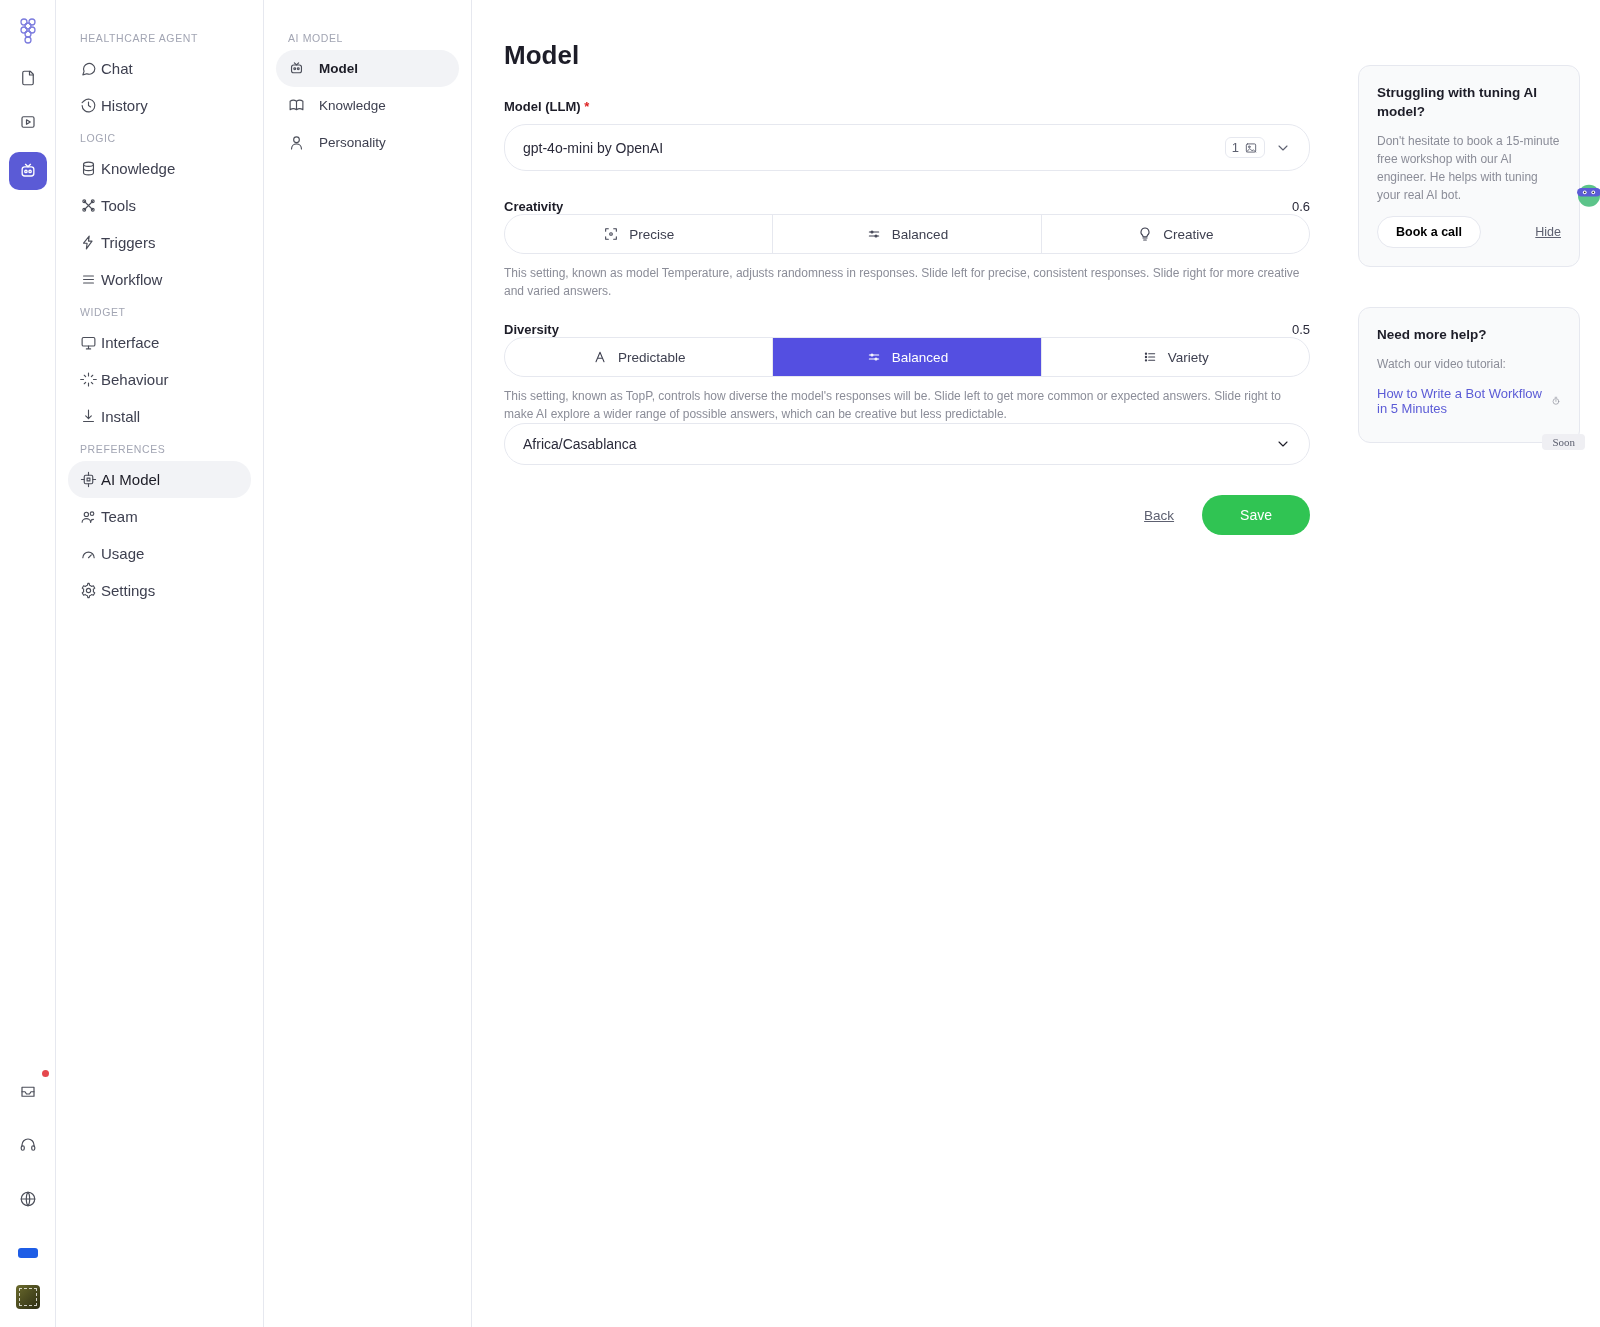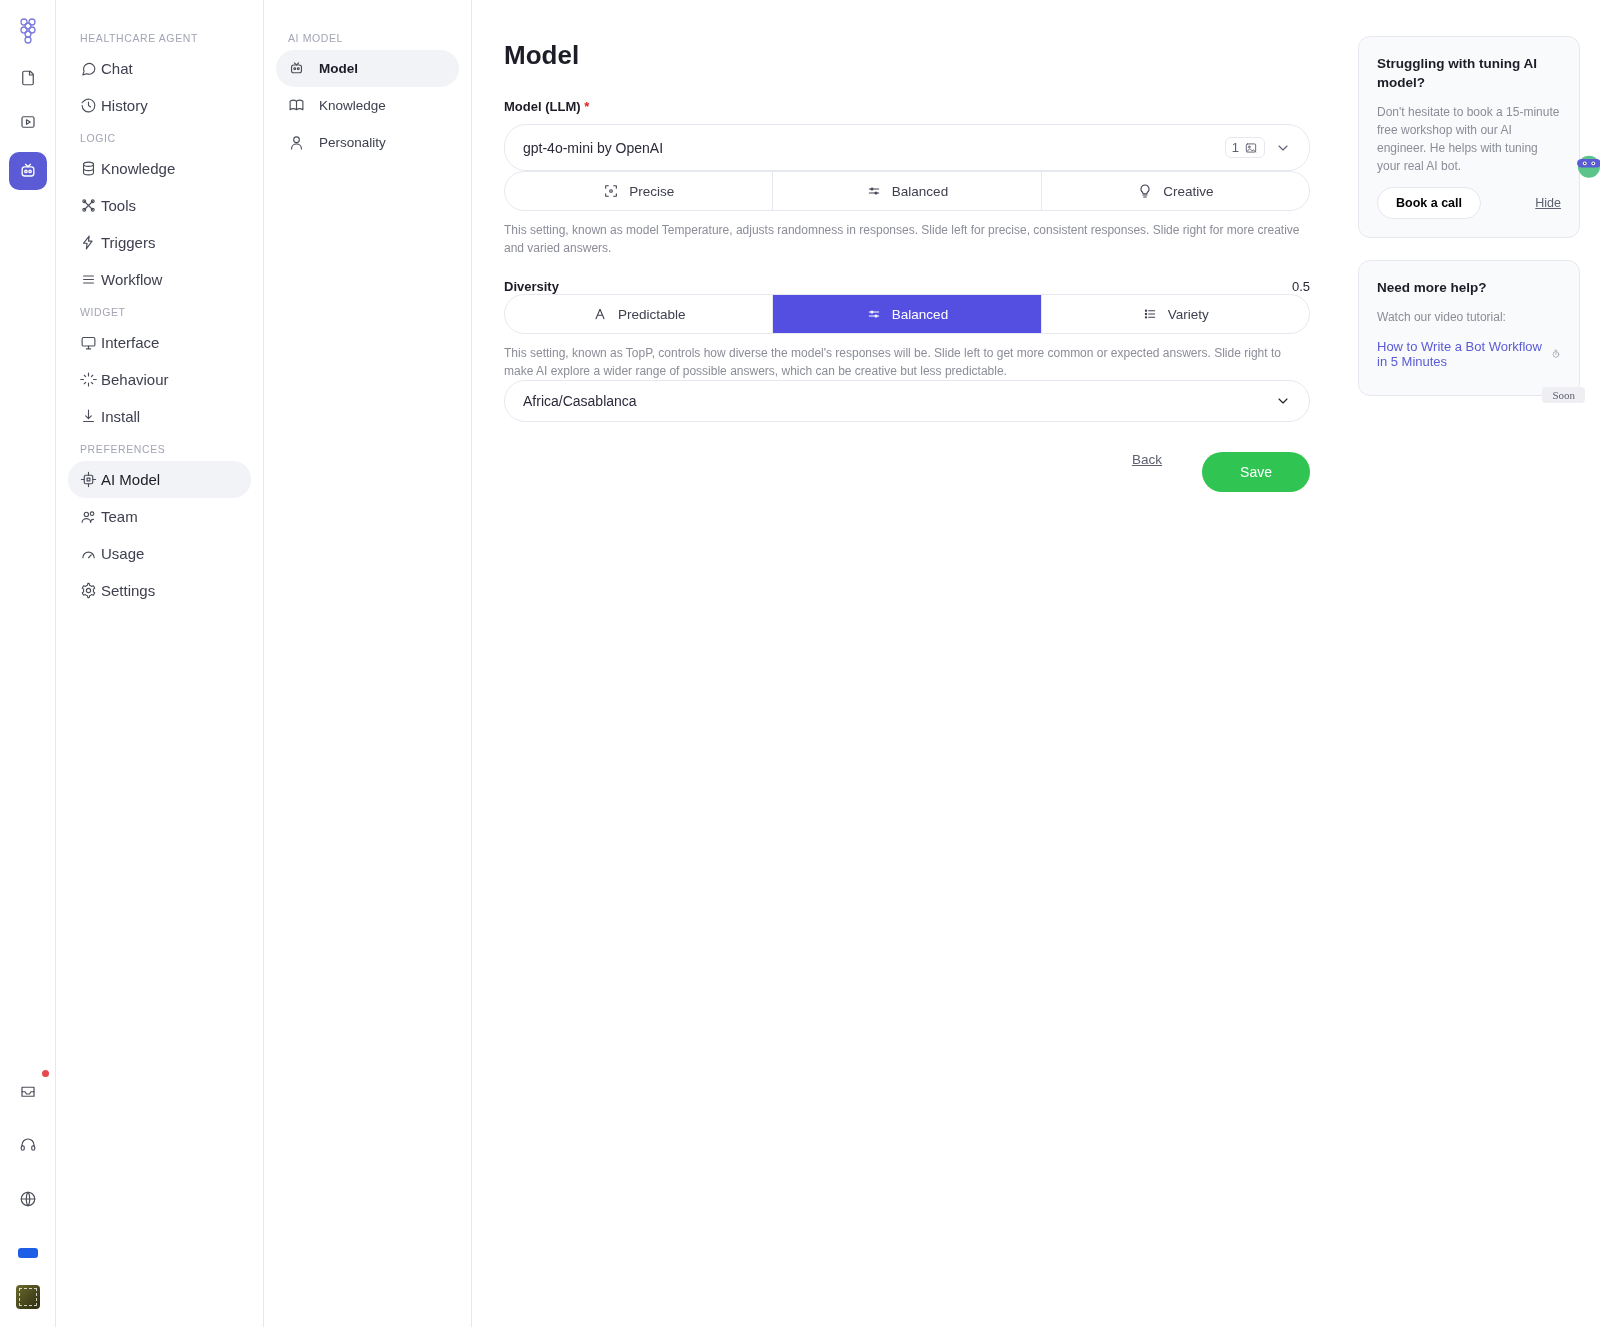--- a/index.html
+++ b/index.html
@@ -79,26 +79,26 @@
   }
   .seg button{
     flex:1;border:none;background:transparent;padding:11px 8px;cursor:pointer;
     display:flex;align-items:center;justify-content:center;gap:10px;font-size:13.5px;color:#3e4050;
   }
   .seg button + button{border-left:1px solid var(--border);}
   .seg button.selected{background:var(--accent-bg);color:#fff;}
   .seg button.selected svg path,.seg button.selected svg line,.seg button.selected svg rect{stroke:#fff;}
   .help{font-size:12px;color:var(--muted);line-height:1.5;margin-top:10px;}
 
-  .footer-btns{display:flex;justify-content:flex-end;gap:40px;margin-top:30px;}
+  .footer-btns{display:flex;justify-content:flex-end;gap:28px;align-items:center;margin-top:30px;}
   .link-btn{color:#5d6070;font-size:13.5px;text-decoration:underline;cursor:pointer;}
   .primary-btn{background:var(--green);color:#fff;border:none;border-radius:22px;padding:12px 38px;font-size:14px;font-weight:500;cursor:pointer;}
 
   
-  .sidecards{width:250px;flex:0 0 250px;padding:36px 20px 20px 8px;display:flex;flex-direction:column;gap:22px;position:relative;}
+  .sidecards{width:250px;flex:0 0 250px;padding:36px 20px 20px 8px;display:flex;flex-direction:column;gap:40px;position:relative;margin-top:29px;}
   .card{border:1px solid var(--border);border-radius:12px;padding:18px;background:var(--panel);position:relative;}
   .card h3{font-size:13.5px;font-weight:700;margin:0 0 10px;line-height:1.4;}
   .card p{font-size:12px;color:var(--muted);margin:0 0 12px;line-height:1.5;}
   .card .actions{display:flex;align-items:center;justify-content:space-between;}
   .btn-sm{background:#fff;border:1px solid var(--border);border-radius:18px;padding:8px 18px;font-size:12.5px;font-weight:600;cursor:pointer;}
   .hide-link{font-size:12.5px;color:#5d6070;text-decoration:underline;cursor:pointer;}
   .linkish{color:var(--accent);font-size:13px;font-weight:500;display:inline-flex;align-items:center;gap:6px;cursor:pointer;}
   .soon-chip{position:absolute;right:-6px;bottom:-8px;background:#efeff3;color:#5d6070;font-size:11px;padding:2px 10px;border-radius:4px;font-family:Liberation Serif, serif;}
   .mascot{position:absolute;right:-6px;top:148px;width:34px;height:34px;}
 
@@ -322,20 +322,24 @@
               <circle cx="9" cy="10" r="1.5"></circle>
               <path d="M5 18l5-5 4 4 2-2 4 4"></path>
             </svg>
         </span>
         <svg viewBox="0 0 24 24" width="16" height="16">
             <path d="M6 9l6 6 6-6"></path>
           </svg>
       </span>
     </div>
 
+    <div class="row-between" style="margin-top:28px;">
+      <div class="label" style="margin:0">Creativity</div>
+      <div class="val">0.6</div>
+    </div>
     <div class="seg" style="justify-content:space-between;">
       <button>
         <svg viewBox="0 0 24 24" width="16" height="16">
             <circle cx="12" cy="12" r="2"></circle>
             <path d="M4 8V4h4M20 8V4h-4M4 16v4h4M20 16v4h-4"></path>
           </svg>
         <span>Precise</span>
       </button>
       <button>
         <svg viewBox="0 0 24 24" width="16" height="16">

